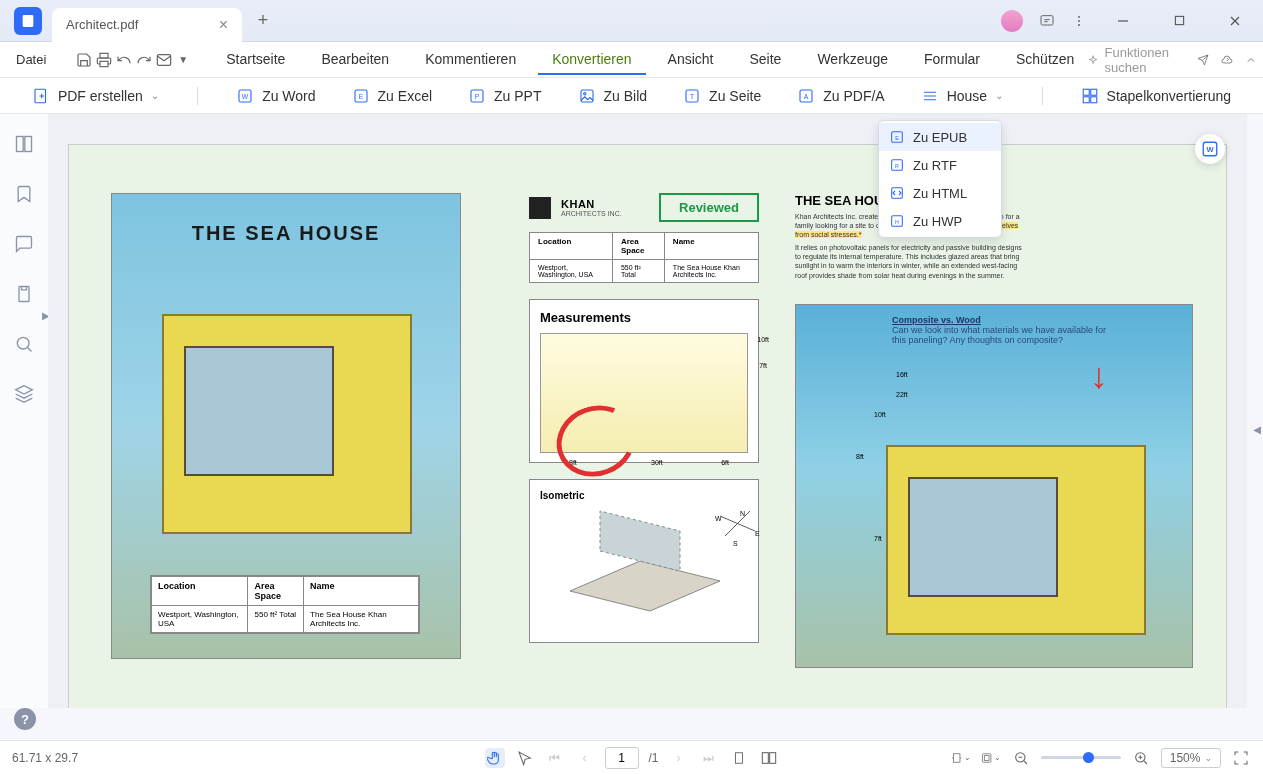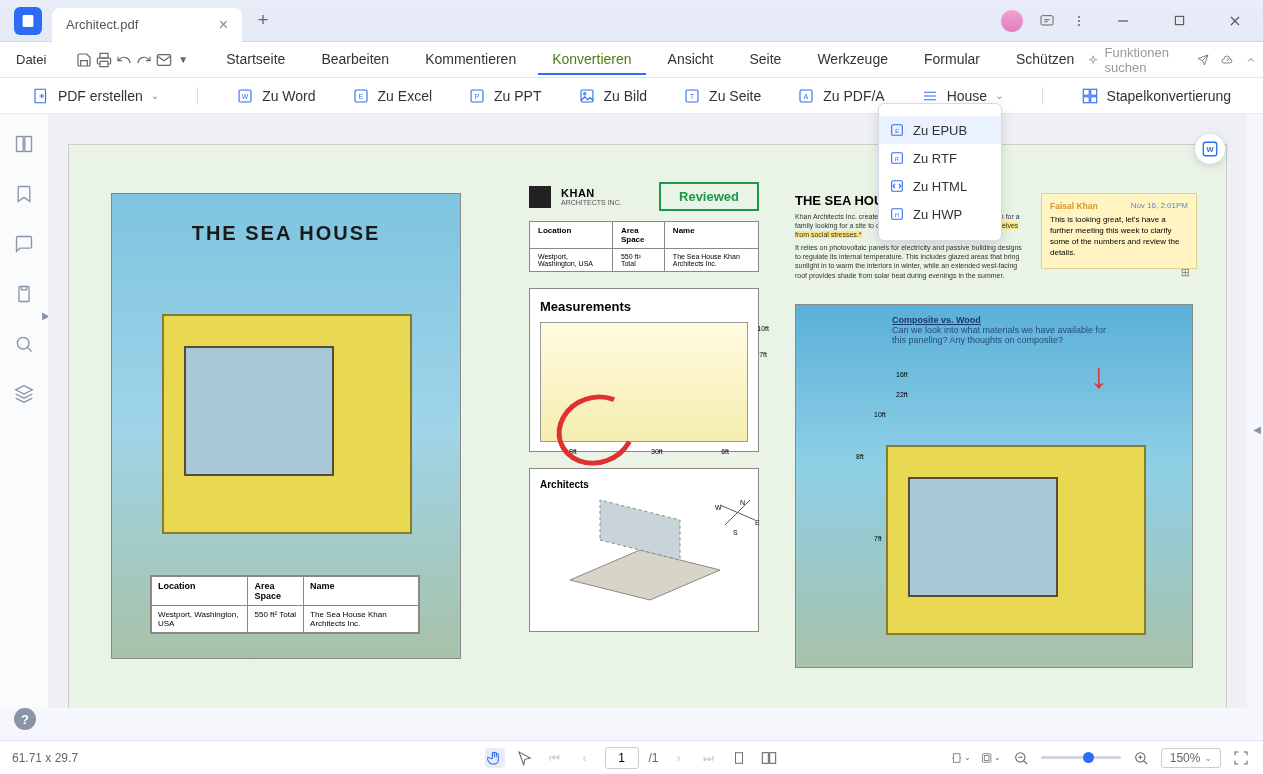--- a/index.html
+++ b/index.html
@@ -30,21 +30,21 @@
 .search-box { display: flex; align-items: center; color: #999; font-size: 13px; }
 .search-box svg { width: 14px; height: 14px; margin-right: 6px; }
 
 
 .toolbar { height: 36px; background: white; display: flex; align-items: center; padding: 0 10px; gap: 28px; border-bottom: 1px solid #e5e8f0; justify-content: center; }
 .tb-btn { display: flex; align-items: center; gap: 8px; font-size: 14px; color: #333; cursor: pointer; padding: 4px 4px; }
 .tb-icon { width: 18px; height: 18px; display: inline-flex; align-items: center; justify-content: center; color: #2d6cf6; }
 .tb-icon svg { width: 18px; height: 18px; stroke: #2d6cf6; fill: none; stroke-width: 1.5; }
 
 
-.dropdown { position: absolute; top: 103px; left: 878px; width: 124px; background: white; border: 1px solid #d5dae6; border-radius: 6px; box-shadow: 0 4px 12px rgba(0,0,0,0.12); z-index: 100; padding: 12px 0; }
+.dropdown { position: absolute; top: 120px; left: 878px; width: 124px; background: white; border: 1px solid #d5dae6; border-radius: 6px; box-shadow: 0 4px 12px rgba(0,0,0,0.12); z-index: 100; padding: 2px 0; }
 .dd-item { display: flex; align-items: center; padding: 6px 10px; font-size: 13px; color: #333; cursor: pointer; gap: 8px; }
 .dd-item.highlight { background: #eaf2ff; }
 .dd-item .dd-icon { width: 16px; height: 16px; display: inline-flex; }
 
 
 .left-sidebar { position: absolute; left: 0; top: 114px; width: 48px; height: 594px; background: #fafbfd; display: flex; flex-direction: column; align-items: center; padding-top: 20px; gap: 30px; }
 .ls-icon { width: 20px; height: 20px; color: #8a93a8; cursor: pointer; }
 .ls-expand { position: absolute; top: 310px; left: 42px; color: #8a93a8; font-size: 10px; cursor: pointer; }
 
 
@@ -60,21 +60,21 @@
 .pl-title { position: absolute; top: 28px; width: 100%; text-align: center; font-size: 20px; font-weight: 600; letter-spacing: 2px; color: #1a1a1a; }
 .house-img { position: absolute; top: 120px; left: 50px; width: 250px; height: 220px; }
 .house-box { width: 100%; height: 100%; background: #e8d852; border: 2px solid #8a7a30; position: relative; }
 .house-window { position: absolute; top: 30px; left: 20px; width: 150px; height: 130px; background: #a8c8d8; border: 2px solid #5a4a3a; }
 .loc-table { position: absolute; bottom: 24px; left: 38px; width: 270px; background: white; border: 1px solid #888; font-size: 8px; }
 .loc-table table { width: 100%; border-collapse: collapse; }
 .loc-table td { border: 1px solid #888; padding: 4px 6px; vertical-align: top; }
 .loc-table .hdr { font-weight: bold; font-size: 9px; }
 
 
-.panel-mid { position: absolute; left: 428px; top: 37px; width: 262px; padding-left: 32px; }
+.panel-mid { position: absolute; left: 428px; top: 48px; width: 262px; padding-left: 32px; }
 .khan-hdr { display: flex; align-items: center; gap: 10px; margin-bottom: 10px; }
 .khan-logo { width: 22px; height: 22px; background: #222; }
 .khan-text { font-size: 11px; font-weight: 700; letter-spacing: 0.5px; }
 .khan-sub { font-size: 7px; color: #555; }
 .reviewed { margin-left: auto; border: 2px solid #1a9948; padding: 5px 18px; font-size: 13px; font-weight: 700; color: #1a9948; }
 .mid-table { width: 100%; border: 1px solid #888; background: white; font-size: 7px; border-collapse: collapse; margin-bottom: 16px; }
 .mid-table td { border: 1px solid #888; padding: 4px 8px; vertical-align: top; }
 .mid-table .hdr { font-weight: bold; font-size: 8px; }
 .measure-box { border: 1px solid #888; background: white; padding: 10px; margin-bottom: 16px; position: relative; height: 164px; }
 .measure-title { font-size: 13px; font-weight: 600; margin-bottom: 8px; }
@@ -449,46 +449,38 @@
           <div class="measure-diagram">
             <span style="position:absolute;right:-22px;top:2px;font-size:7px">10ft</span>
             <span style="position:absolute;right:-20px;top:28px;font-size:7px">7ft</span>
             <span style="position:absolute;bottom:-14px;left:28px;font-size:7px">8ft</span>
             <span style="position:absolute;bottom:-14px;left:110px;font-size:7px">30ft</span>
             <span style="position:absolute;bottom:-14px;right:18px;font-size:7px">6ft</span>
           </div>
           <div class="red-circle"></div>
         </div>
         <div class="iso-box">
-          <div class="iso-title">Architects</div>
+          <div class="iso-title">Isometric</div>
           <svg width="240" height="120" viewBox="0 0 240 120">
             <polygon points="30,90 110,110 180,80 100,60" fill="#d8d4c8" stroke="#888"></polygon>
             <polygon points="60,50 140,70 140,30 60,10" fill="#c8d4d8" stroke="#888" stroke-dasharray="3"></polygon>
             <text x="200" y="15" font-size="7">N</text>
               <text x="175" y="20" font-size="7">W</text>
             <text x="215" y="35" font-size="7">E</text>
               <text x="193" y="45" font-size="7">S</text>
             <line x1="185" y1="35" x2="210" y2="10" stroke="#333" stroke-width="0.8"></line>
             <line x1="180" y1="15" x2="215" y2="30" stroke="#333" stroke-width="0.8"></line>
           </svg>
         </div>
       </div>
 
       <div class="panel-right">
         <div class="pr-title">THE SEA HOUSE</div>
         <div class="pr-desc"><span>Khan Architects Inc. created this site along the coast of Washington for a family looking for a site to connect with nature and</span> <span class="hl">*distance themselves from social stresses.*</span></div>
         <div class="pr-desc">It relies on photovoltaic panels for electricity and passive building designs to regulate its internal temperature. This includes glazed areas that bring sunlight in to warm the interiors in winter, while an extended west-facing roof provides shade from solar heat during evenings in the summer.</div>
-        <div class="sticky">
-          <div class="sticky-hdr">
-            <span class="sticky-name">Faisal Khan</span>
-            <span class="sticky-date">Nov 16, 2:01PM</span>
-          </div>
-          <div>This is looking great, let's have a further meeting this week to clarify some of the numbers and review the details.</div>
-          <div class="sticky-expand">⊞</div>
-        </div>
         <div class="pr-img-box">
           <div class="pr-comment">
             <div class="ctitle">Composite vs. Wood</div>
             <div class="cbody">Can we look into what materials we have available for this paneling? Any thoughts on composite?</div>
           </div>
           <div class="red-arrow">↓</div>
           <span style="position:absolute;top:66px;left:100px;font-size:7px">16ft</span>
           <span style="position:absolute;top:86px;left:100px;font-size:7px">22ft</span>
           <span style="position:absolute;top:106px;left:78px;font-size:7px">10ft</span>
           <span style="position:absolute;top:148px;left:60px;font-size:7px">8ft</span>

